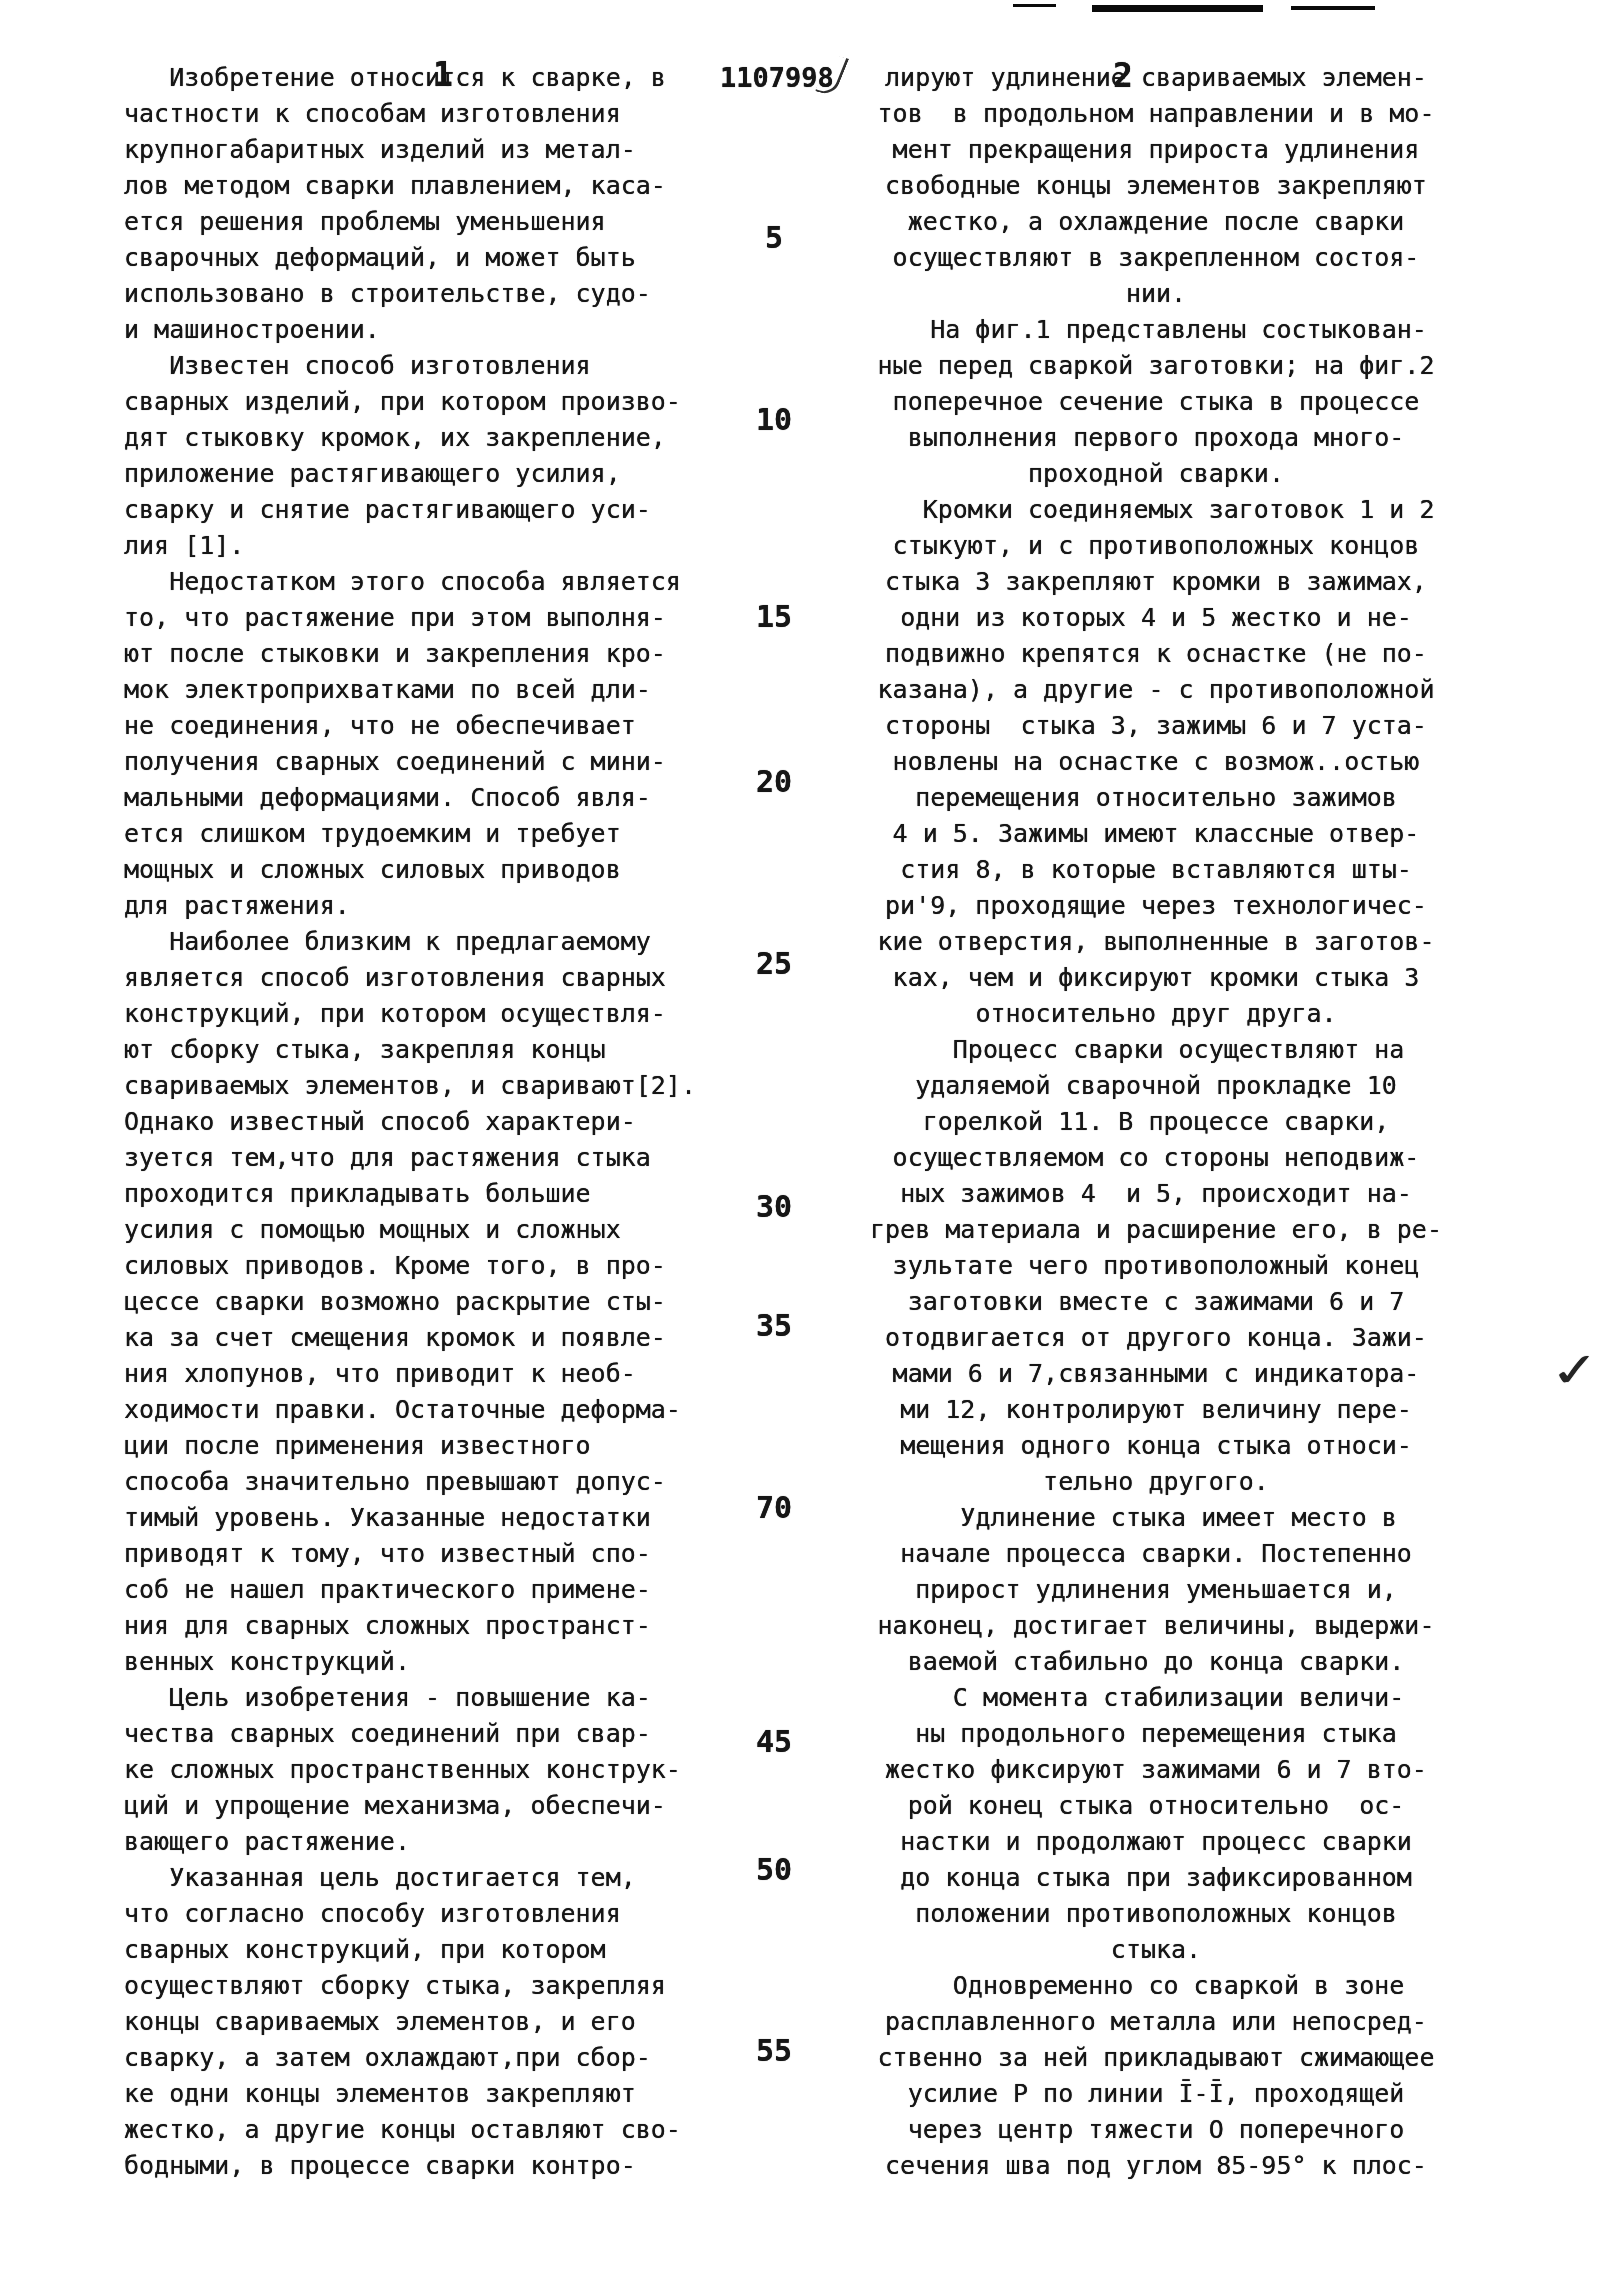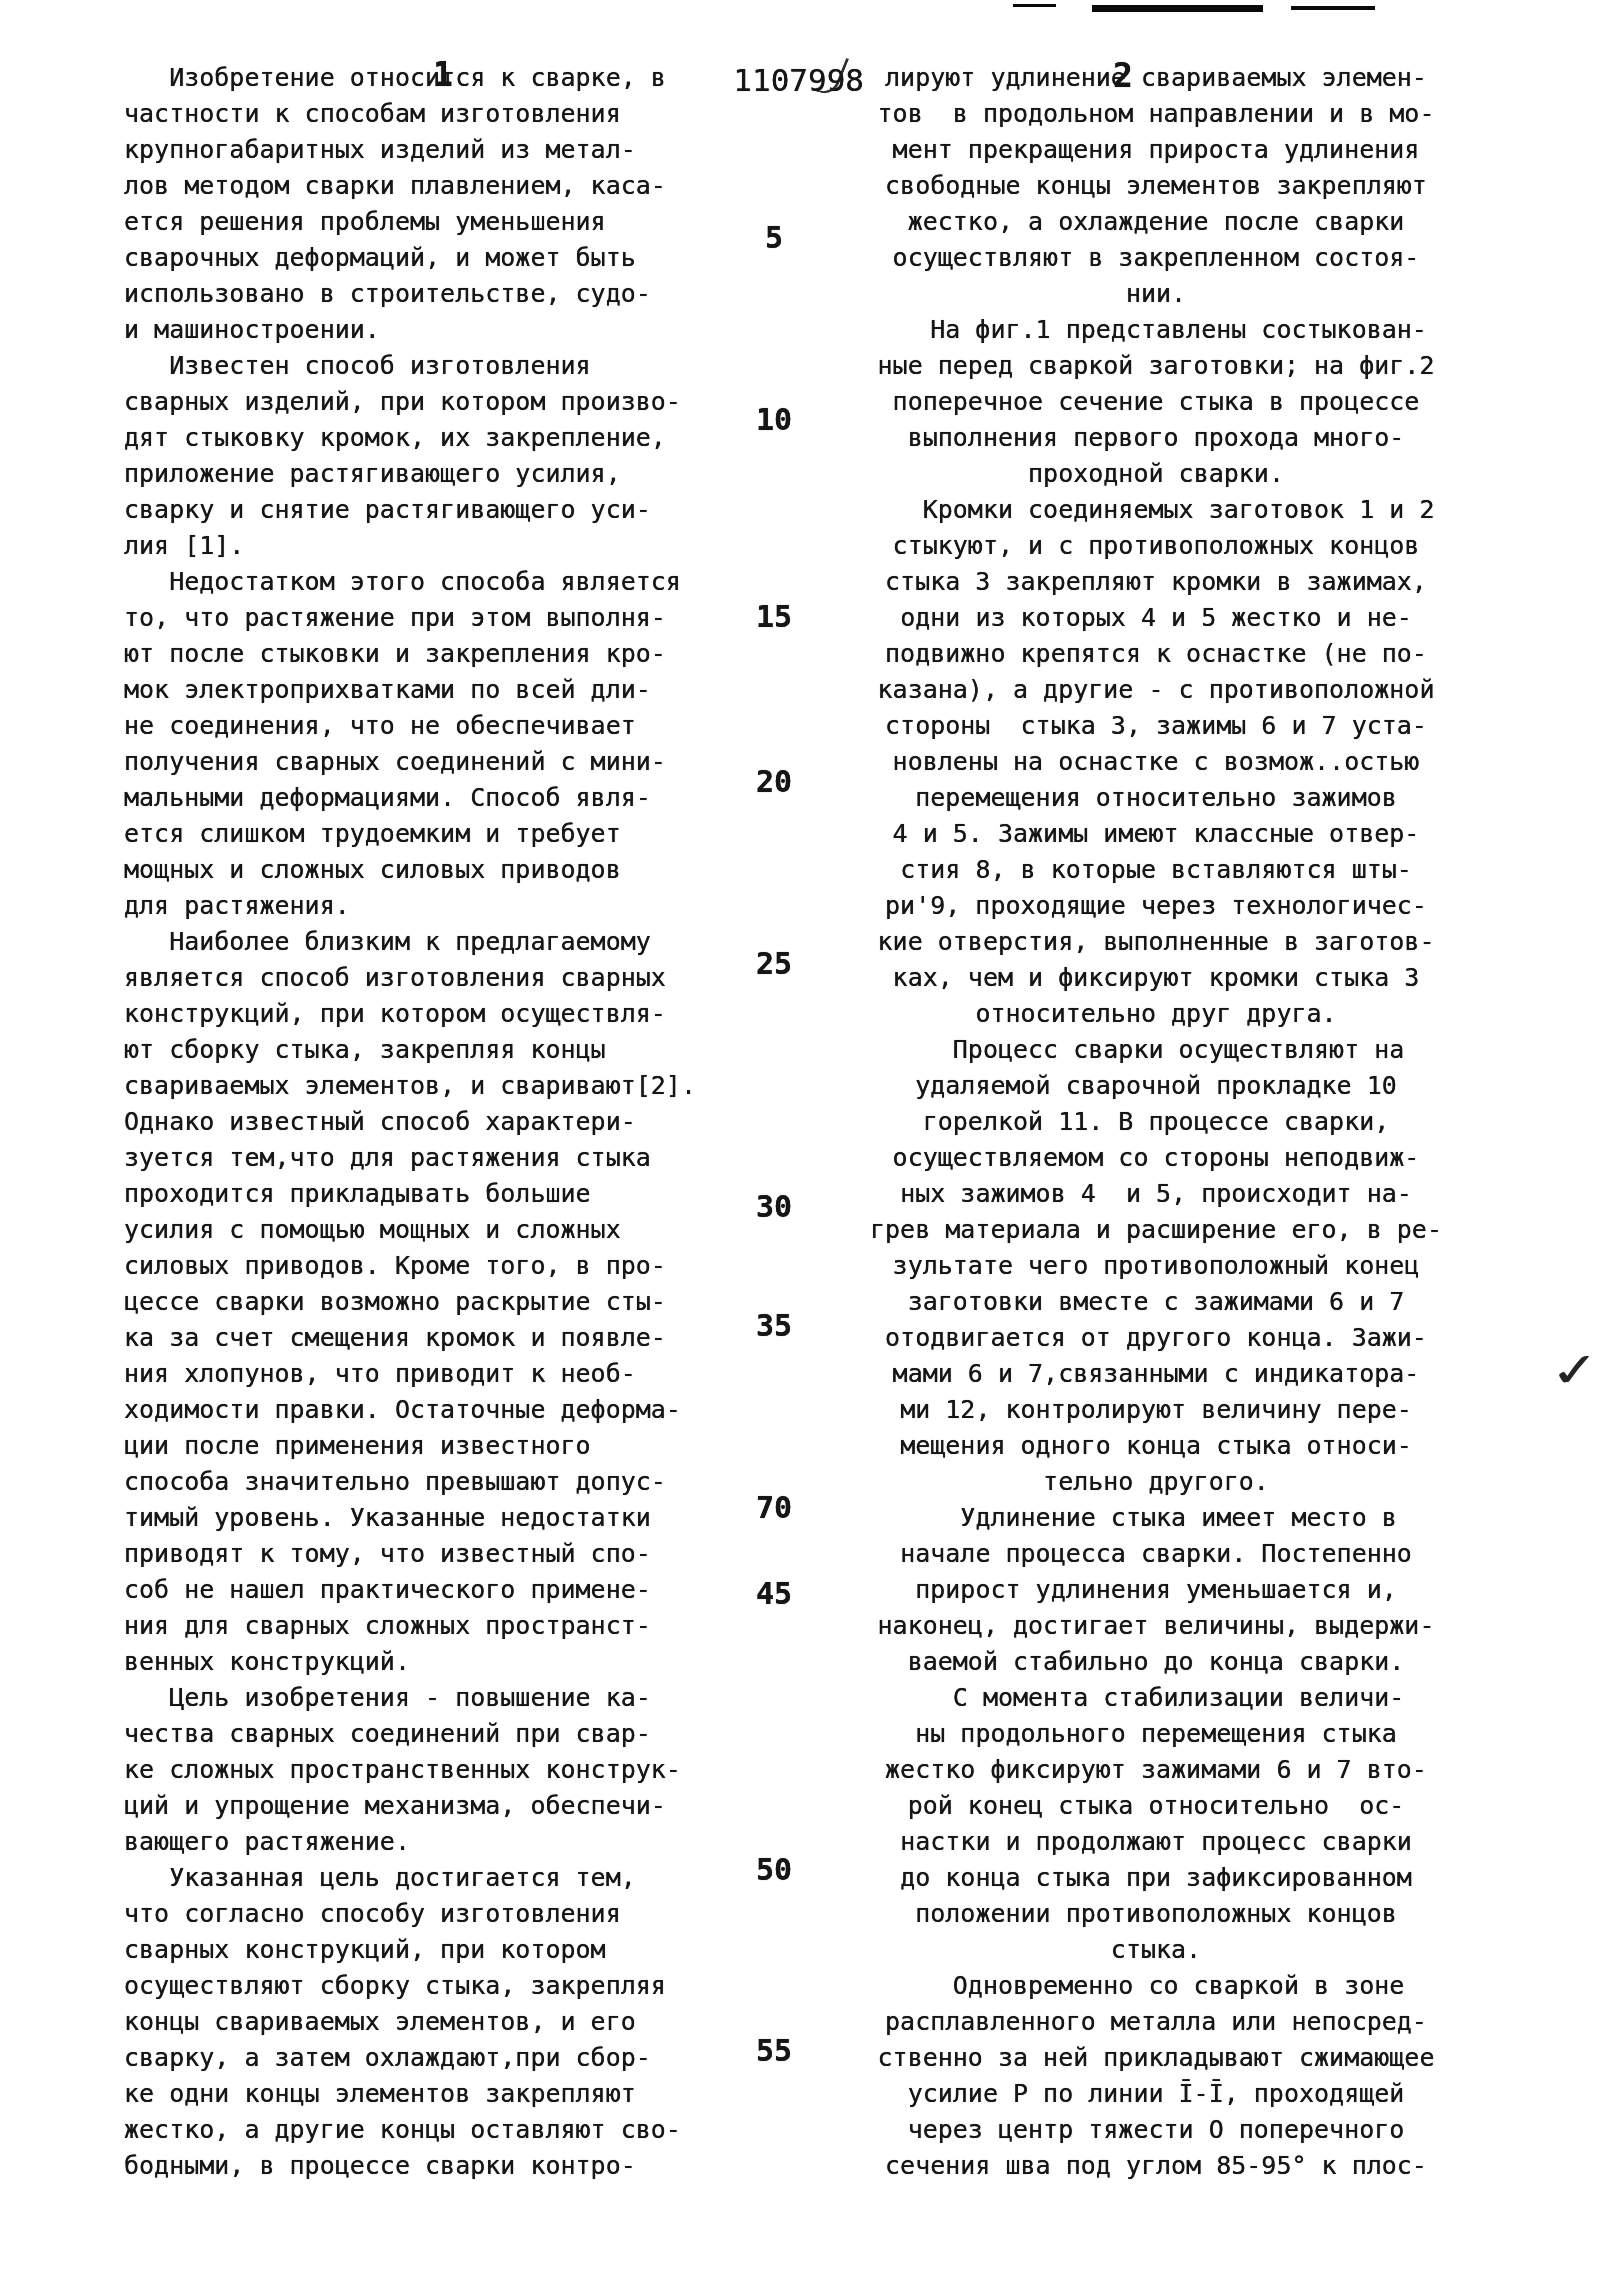--- a/index.html
+++ b/index.html
@@ -17,21 +17,21 @@
   #bar-b{left:1092px;top:4.6px;width:171px;height:7.2px;}
   #bar-c{left:1291px;top:5.9px;width:84px;height:4.6px;}
 
   .colnum{
     position:absolute;
     font-size:33px;font-weight:bold;
     text-shadow:0 0 0.7px #161616;
   }
   #patent-number{
     position:absolute;left:720px;top:62px;width:144px;
-    text-align:right;font-size:31px;font-weight:normal;
+    text-align:left;font-size:27px;font-weight:bold;
     letter-spacing:0px;text-shadow:0 0 0.7px #161616;
   }
   .col{
     position:absolute;top:60px;
     font-size:25px;line-height:36px;
     white-space:pre;
     text-shadow:0 0 0.7px #1d1d1d;
   }
   #left-col{left:124px;width:681px;}
   #right-col{left:809px;width:694px;text-align:center;}
@@ -83,21 +83,21 @@
 
   <div id="gutter">
       <div class="gnum" style="top: 163px;">5</div>
       <div class="gnum" style="top: 345px;">10</div>
       <div class="gnum" style="top: 526px; margin-top: 16px;">15</div>
       <div class="gnum" style="top: 707px;">20</div>
       <div class="gnum" style="top: 889px;">25</div>
       <div class="gnum" style="top: 1132px;">30</div>
       <div class="gnum" style="top: 1251px;">35</div>
       <div class="gnum" style="top: 1433px;">70</div>
-      <div class="gnum" style="top: 1519px;">45</div>
+      <div class="gnum" style="top: 1667px;">45</div>
       <div class="gnum" style="top: 1795px;">50</div>
       <div class="gnum" style="top: 1976px;">55</div>
     </div>
 
   <div id="right-col" class="col"><div class="tline">лируют удлинение свариваемых элемен-</div><div class="tline">тов  в продольном направлении и в мо-</div><div class="tline">мент прекращения прироста удлинения</div><div class="tline">свободные концы элементов закрепляют</div><div class="tline">жестко, а охлаждение после сварки</div><div class="tline">осуществляют в закрепленном состоя-</div><div class="tline">нии.</div><div class="tline">   На фиг.1 представлены состыкован-</div><div class="tline">ные перед сваркой заготовки; на фиг.2</div><div class="tline">поперечное сечение стыка в процессе</div><div class="tline">выполнения первого прохода много-</div><div class="tline">проходной сварки.</div><div class="tline">   Кромки соединяемых заготовок 1 и 2</div><div class="tline">стыкуют, и с противоположных концов</div><div class="tline">стыка 3 закрепляют кромки в зажимах,</div><div class="tline">одни из которых 4 и 5 жестко и не-</div><div class="tline">подвижно крепятся к оснастке (не по-</div><div class="tline">казана), а другие - с противоположной</div><div class="tline">стороны  стыка 3, зажимы 6 и 7 уста-</div><div class="tline">новлены на оснастке с возмож..остью</div><div class="tline">перемещения относительно зажимов</div><div class="tline">4 и 5. Зажимы имеют классные отвер-</div><div class="tline">стия 8, в которые вставляются шты-</div><div class="tline">ри'9, проходящие через технологичес-</div><div class="tline">кие отверстия, выполненные в заготов-</div><div class="tline">ках, чем и фиксируют кромки стыка 3</div><div class="tline">относительно друг друга.</div><div class="tline">   Процесс сварки осуществляют на</div><div class="tline">удаляемой сварочной прокладке 10</div><div class="tline">горелкой 11. В процессе сварки,</div><div class="tline">осуществляемом со стороны неподвиж-</div><div class="tline">ных зажимов 4  и 5, происходит на-</div><div class="tline">грев материала и расширение его, в ре-</div><div class="tline">зультате чего противоположный конец</div><div class="tline">заготовки вместе с зажимами 6 и 7</div><div class="tline">отодвигается от другого конца. Зажи-</div><div class="tline">мами 6 и 7,связанными с индикатора-</div><div class="tline">ми 12, контролируют величину пере-</div><div class="tline">мещения одного конца стыка относи-</div><div class="tline">тельно другого.</div><div class="tline">   Удлинение стыка имеет место в</div><div class="tline">начале процесса сварки. Постепенно</div><div class="tline">прирост удлинения уменьшается и,</div><div class="tline">наконец, достигает величины, выдержи-</div><div class="tline">ваемой стабильно до конца сварки.</div><div class="tline">   С момента стабилизации величи-</div><div class="tline">ны продольного перемещения стыка</div><div class="tline">жестко фиксируют зажимами 6 и 7 вто-</div><div class="tline">рой конец стыка относительно  ос-</div><div class="tline">настки и продолжают процесс сварки</div><div class="tline">до конца стыка при зафиксированном</div><div class="tline">положении противоположных концов</div><div class="tline">стыка.</div><div class="tline">   Одновременно со сваркой в зоне</div><div class="tline">расплавленного металла или непосред-</div><div class="tline">ственно за ней прикладывают сжимающее</div><div class="tline">усилие Р по линии Ī-Ī, проходящей</div><div class="tline">через центр тяжести О поперечного</div><div class="tline">сечения шва под углом 85-95° к плос-</div></div>
 
   <div id="checkmark">✓</div>
 
 </div>
 

